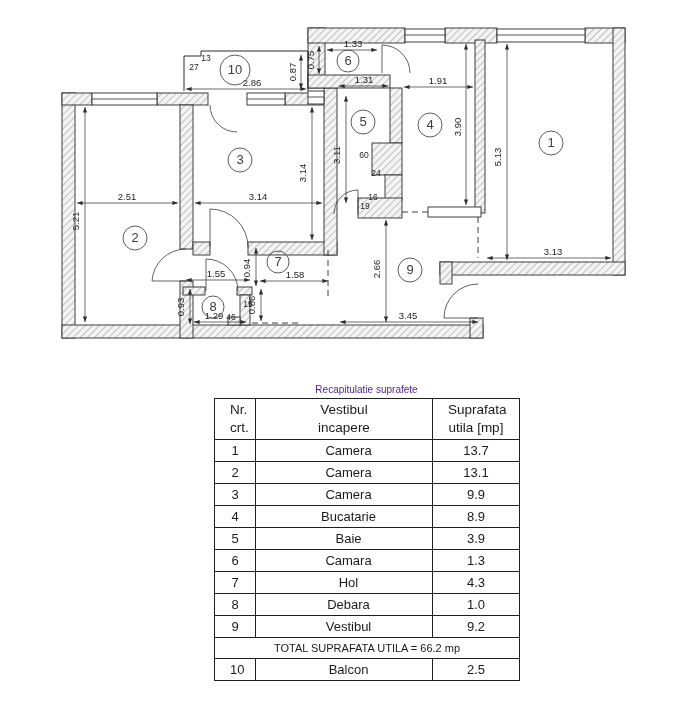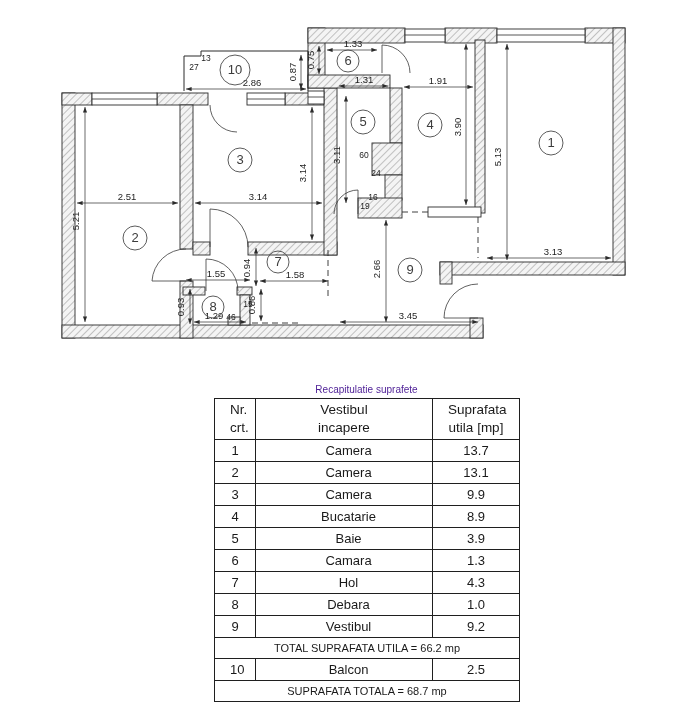--- a/index.html
+++ b/index.html
@@ -315,20 +315,17 @@
       <td class="c">9.2</td>
           </tr>
     <tr>
       <td class="merged" colspan="3">TOTAL SUPRAFATA UTILA = 66.2 mp</td>
           </tr>
     <tr>
       <td class="c">10</td>
       <td class="nm">Balcon</td>
       <td class="c">2.5</td>
           </tr>
-    <tr>
-      <td class="merged" colspan="3">SUPRAFATA TOTALA = 68.7 mp</td>
-          </tr>
   </tbody>
       </table>
 </div>
 
 </div>
 
 </body></html>

